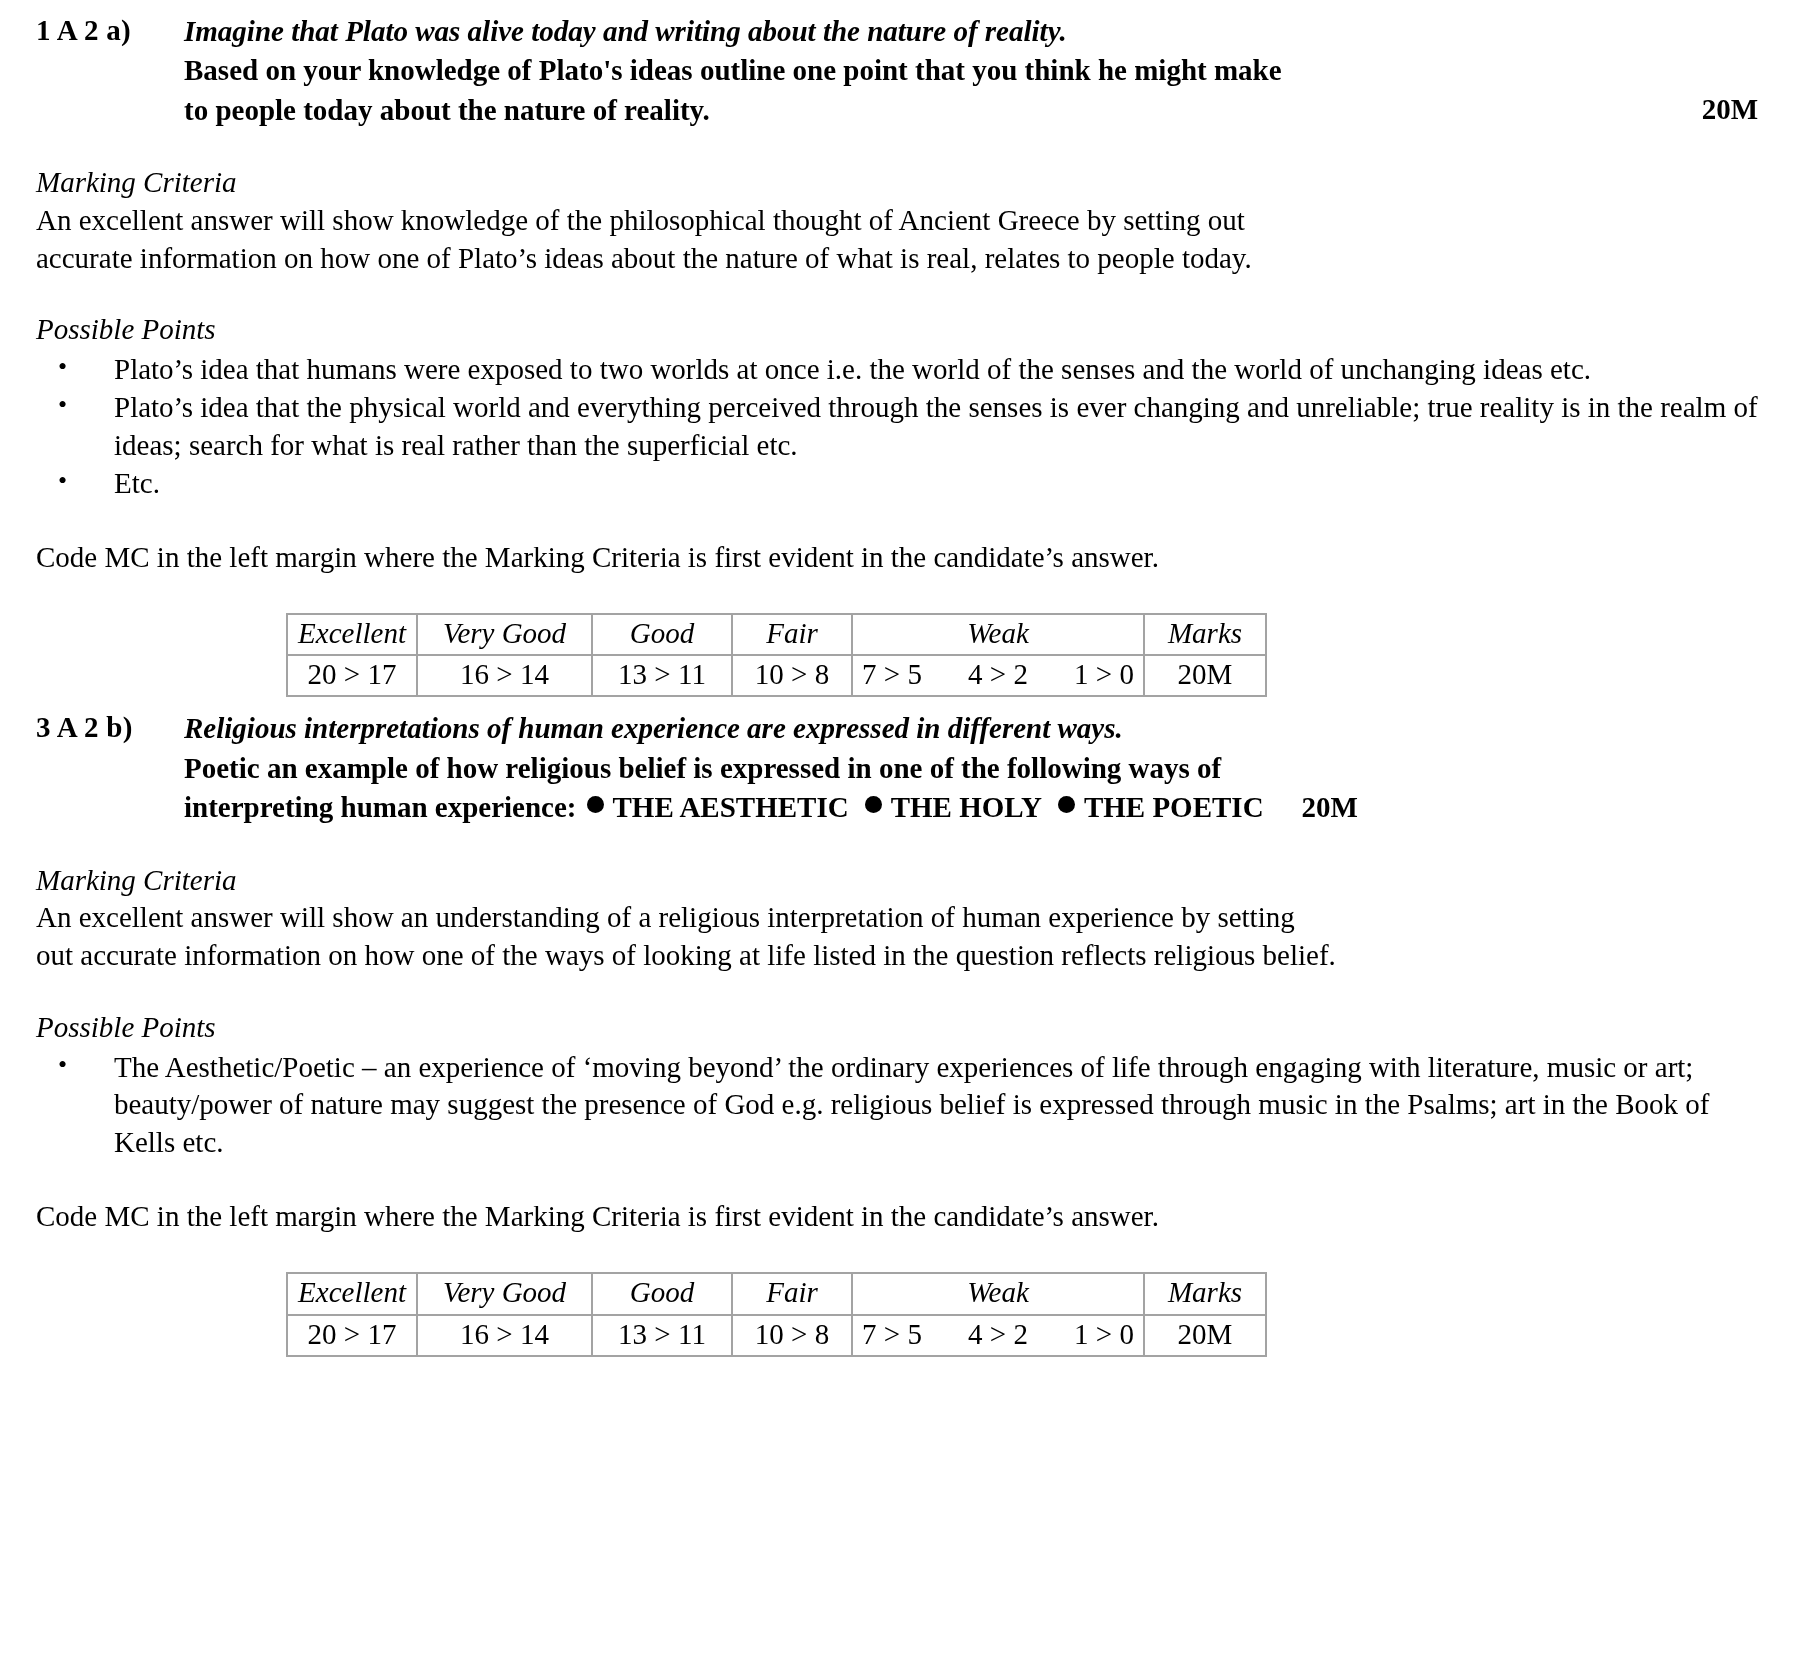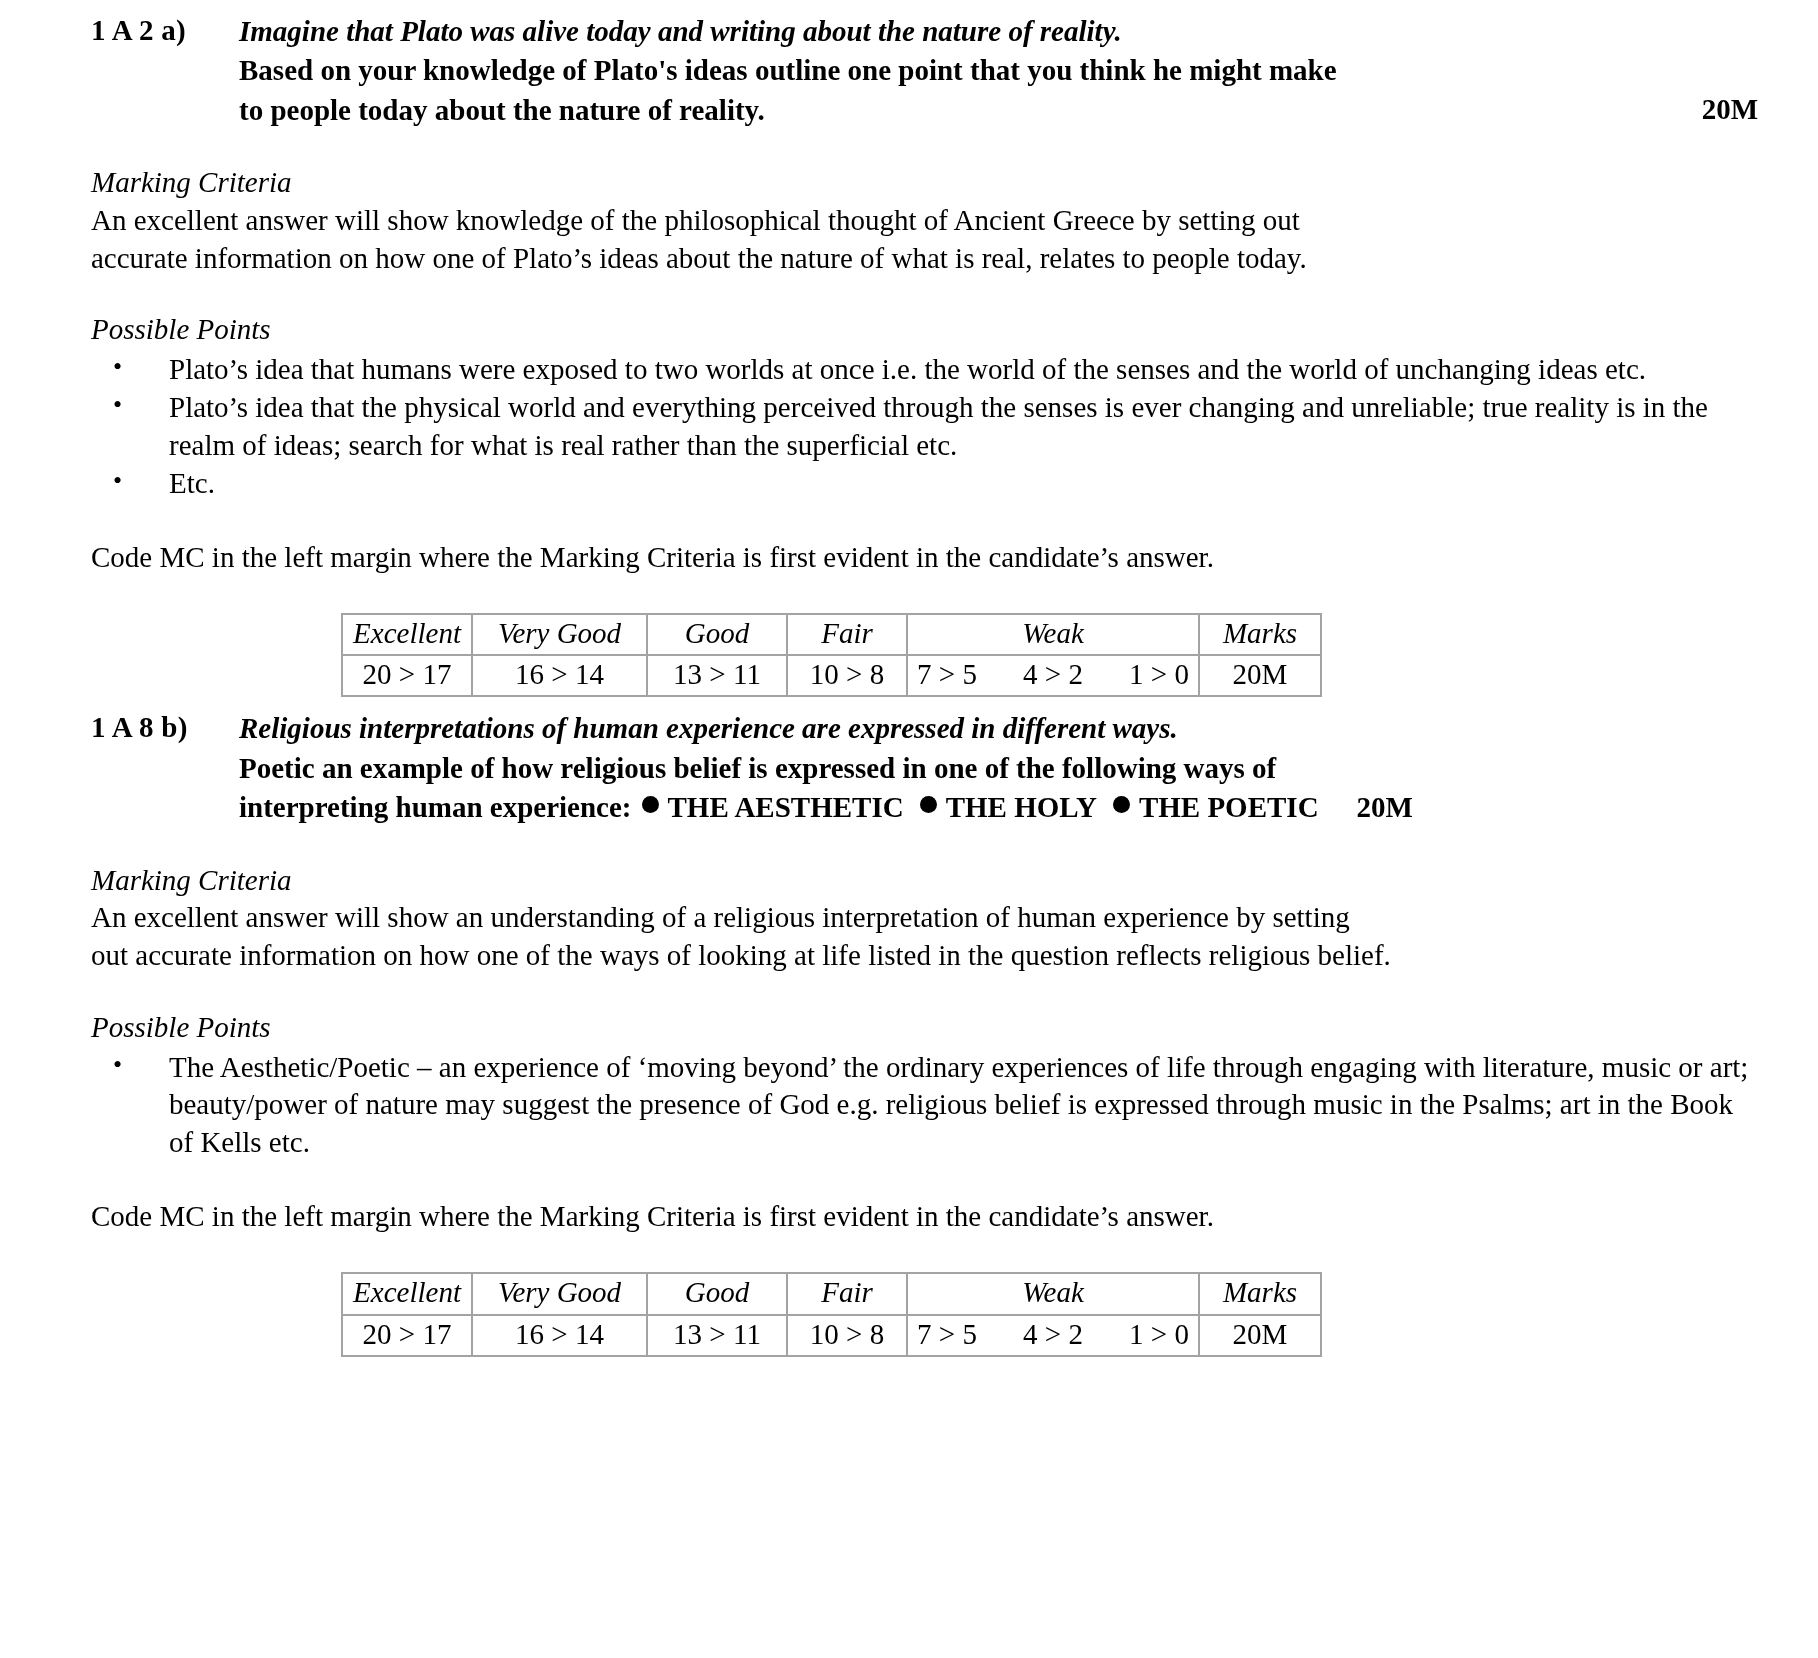--- a/index.html
+++ b/index.html
@@ -11,21 +11,21 @@
     width: 1818px;
     height: 1658px;
     font-family: "Liberation Serif", "DejaVu Serif", serif;
     color: #000000;
     font-size: 29px;
     line-height: 1.30;
     position: relative;
     overflow: hidden;
   }
   .page {
-    padding: 8px 60px 0 91px;
+    padding: 8px 60px 0 36px;
     box-sizing: border-box;
     width: 1818px;
   }
 
   
   .question {
     display: flex;
     align-items: flex-start;
     font-weight: bold;
     margin-top: 4px;
@@ -195,21 +195,21 @@
             <span>1 &gt; 0</span>
           </div>
         </td>
         <td class="c-mark">20M</td>
       </tr>
     </tbody>
       </table>
   </div>
 
   <div class="question" style="margin-top:12px;">
-    <div class="q-label">1 A 8 b)</div>
+    <div class="q-label">3 A 2 b)</div>
     <div class="q-body">
       <div class="q-line italic">Religious interpretations of human experience are expressed in different ways.</div>
       <div class="q-line">Poetic an example of how religious belief is expressed in one of the following ways of</div>
       <div class="q-line caps-row">
         <span>interpreting human experience:</span>
         <span class="opt-bullet first"></span>
         <span>THE AESTHETIC</span>
         <span class="opt-bullet"></span>
         <span>THE HOLY</span>
         <span class="opt-bullet"></span>

